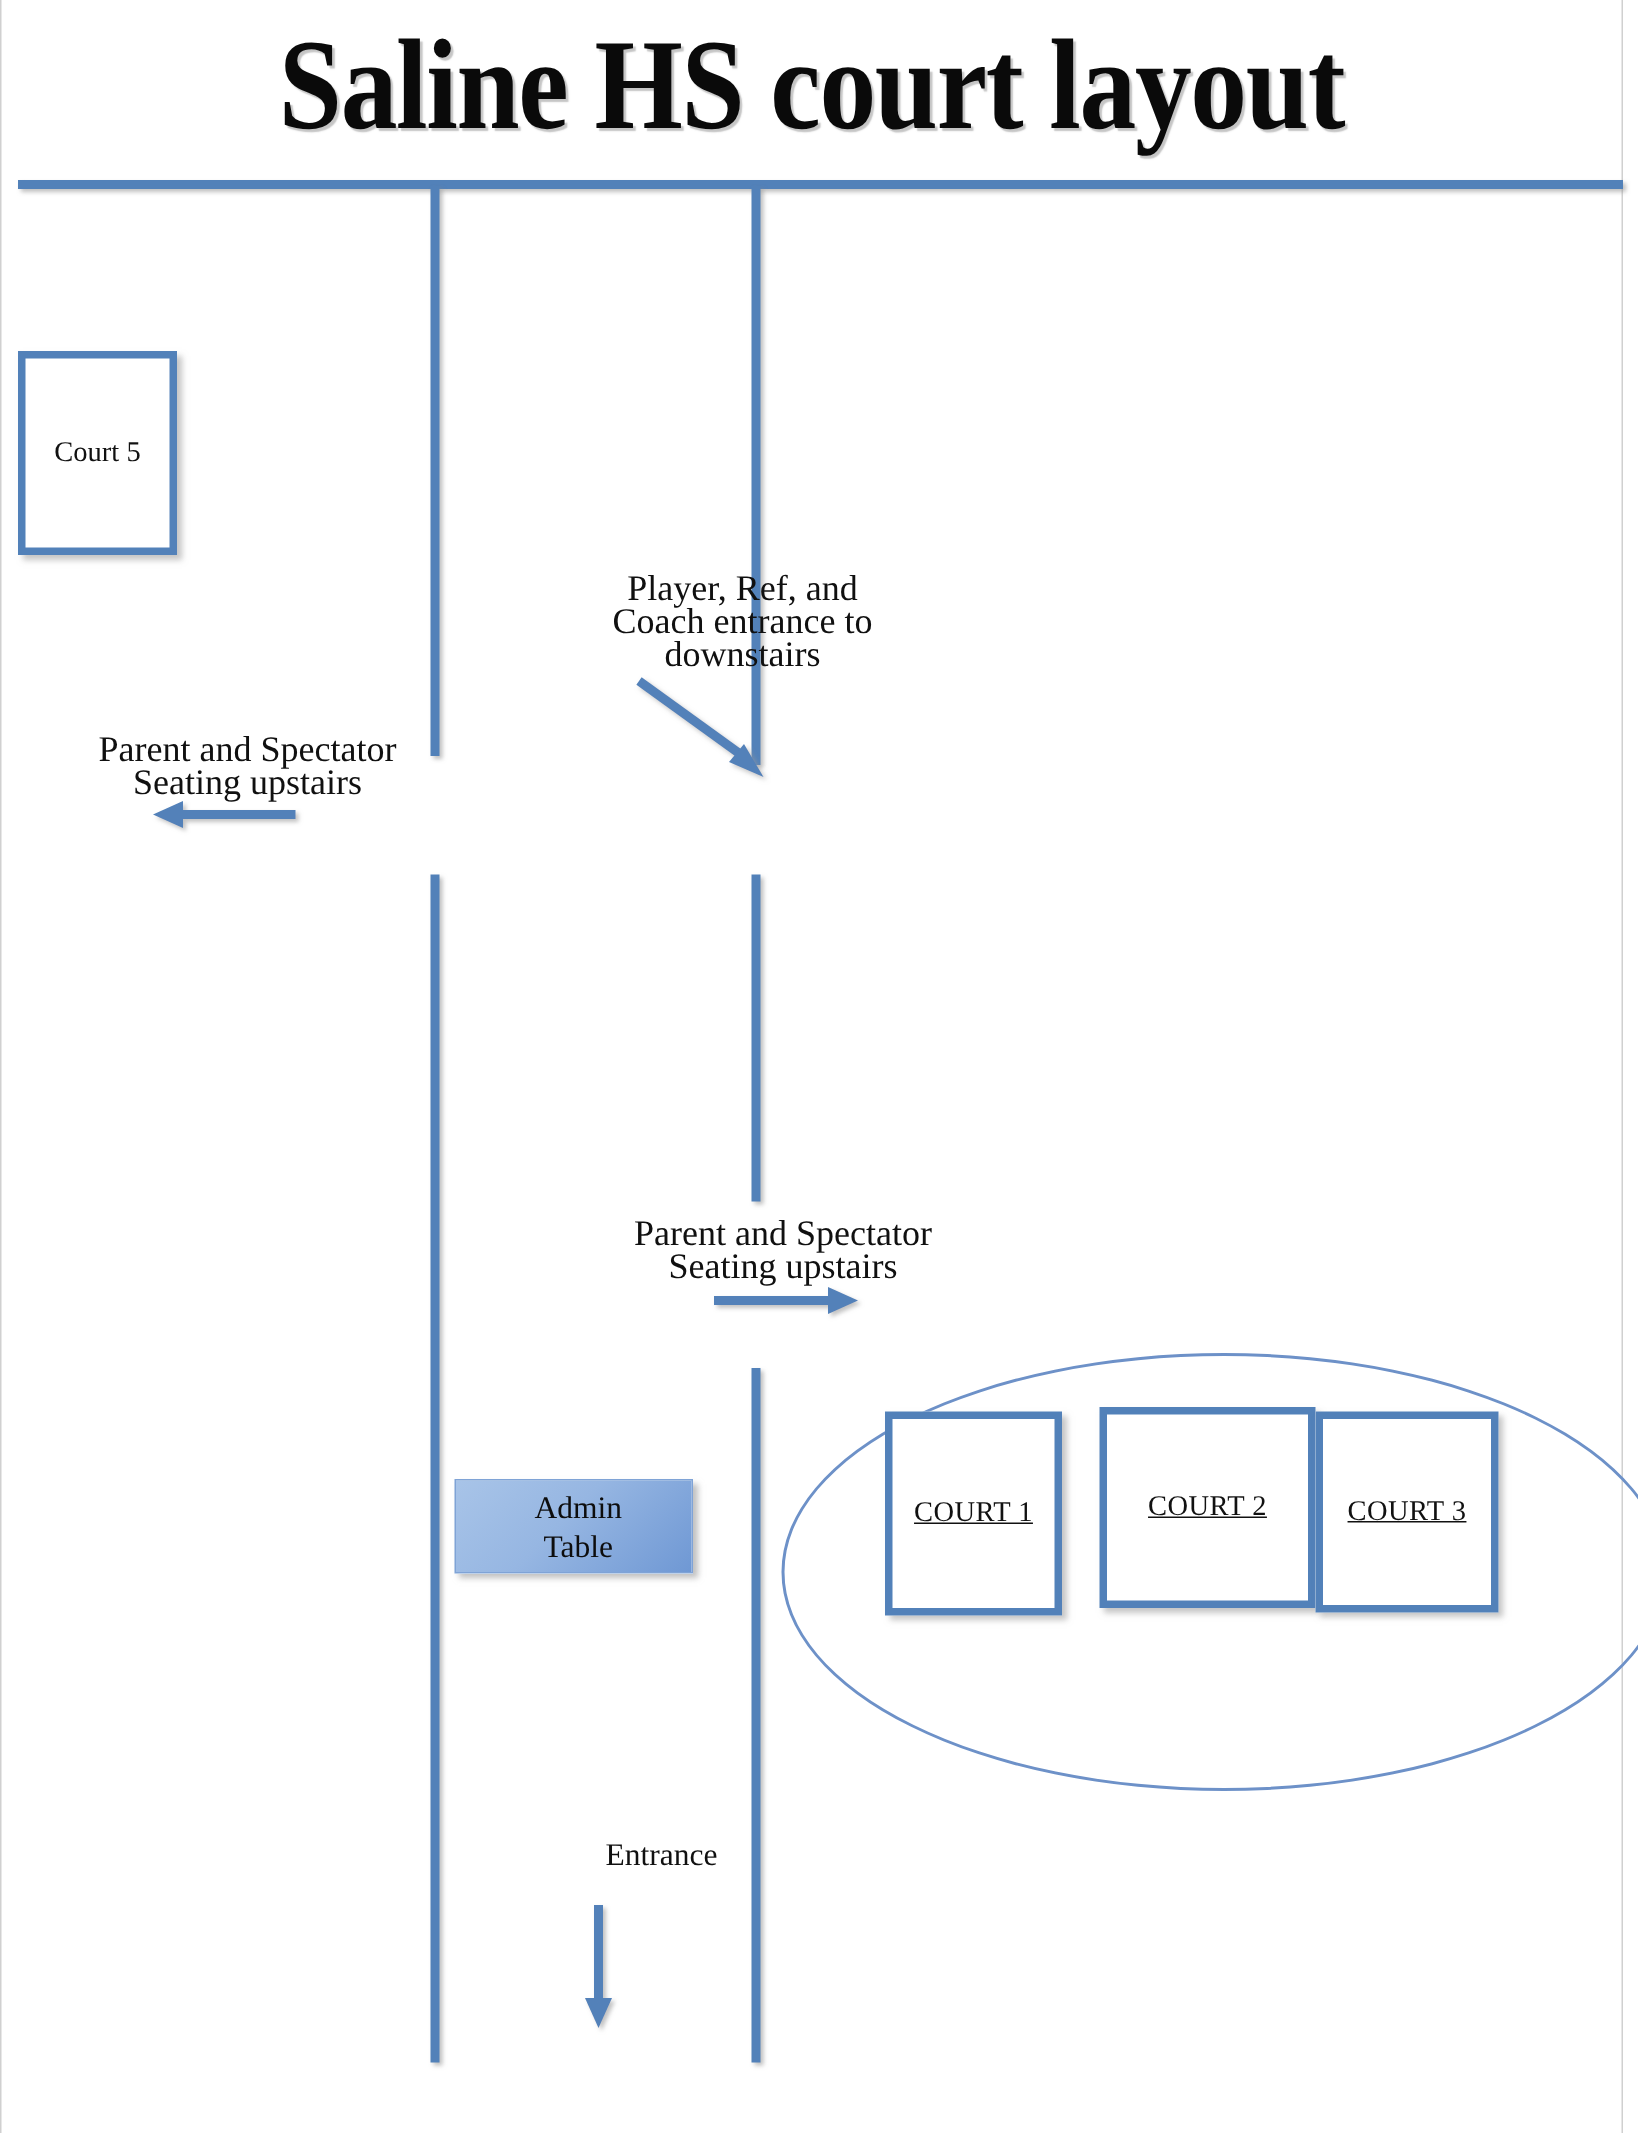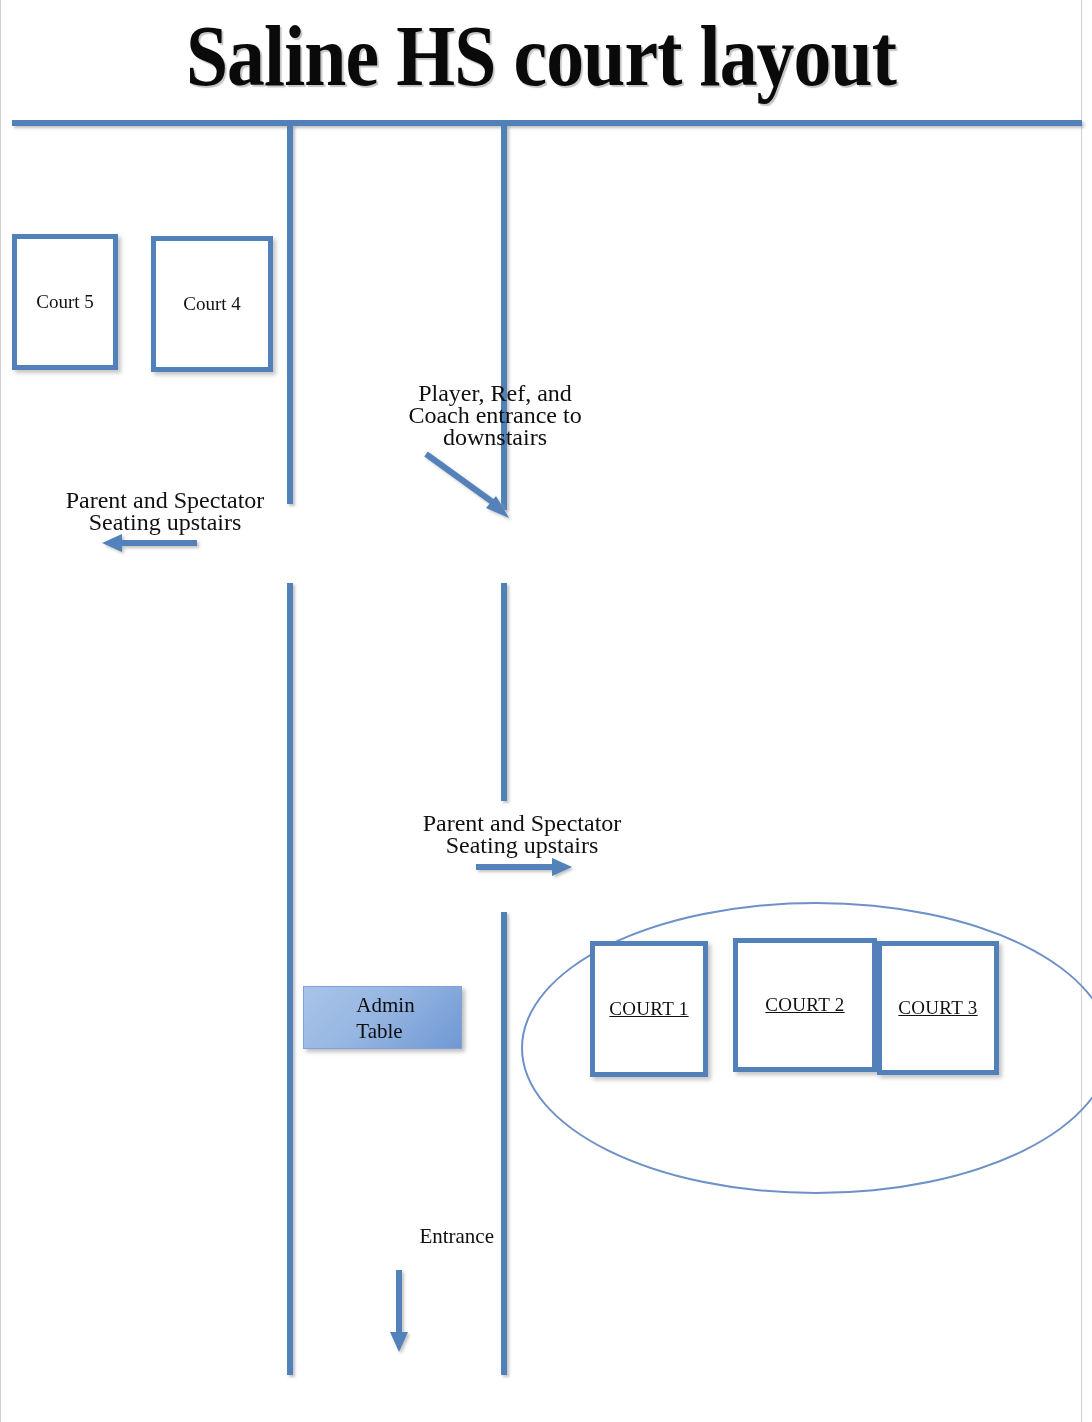--- a/index.html
+++ b/index.html
@@ -84,21 +84,21 @@
     box-shadow: 3px 3px 4px rgba(150,150,150,0.6);
     display: flex;
     align-items: center;
     justify-content: center;
   }
   #admin-table .lbl {
     font-family: "Liberation Serif", "DejaVu Serif", serif;
     font-size: 21px;
     line-height: 26px;
     color: #0d0d0d;
-    text-align: left;
+    text-align: center;
     padding-left: 6px;
   }
 
   
   #ellipse {
     position: absolute;
     box-sizing: border-box;
     border: 2px solid #6d91c8;
     border-radius: 50%;
     background: transparent;
@@ -138,23 +138,20 @@
   <div class="wall v" style="left:287px; top:583px; height:792px;"></div>
 
   <div class="wall v" style="left:501px; top:124px; height:386px;"></div>
 
   <div class="wall v" style="left:501px; top:583px; height:218px;"></div>
 
   <div class="wall v" style="left:501px; top:912px; height:463px;"></div>
 
   <div class="court-box upper" style="left:12px; top:234px; width:106px; height:136px;">
     <span>Court 5</span>
-  </div>
-  <div class="court-box upper" style="left:151px; top:236px; width:122px; height:136px;">
-    <span>Court 4</span>
   </div>
 
   <div class="callout" style="left:345px; top:382px; width:300px; text-align:center;">Player, Ref, and
 Coach entrance to
 downstairs</div>
 
   <svg class="arrow-svg" style="left:424px; top:452px;" width="100" height="75" viewBox="0 0 100 75">
     <defs>
       <filter id="sh1" x="-40%" y="-40%" width="200%" height="200%">
         <feDropShadow dx="2" dy="2" stdDeviation="1.6" flood-color="#9a9a9a" flood-opacity="0.6"></feDropShadow>
@@ -208,21 +205,21 @@
   <div class="court-box lower" style="left:590px; top:941px; width:118px; height:136px;">
     <span>COURT 1</span>
   </div>
   <div class="court-box lower" style="left:733px; top:938px; width:144px; height:134px;">
     <span>COURT 2</span>
   </div>
   <div class="court-box lower" style="left:877px; top:941px; width:122px; height:134px;align-items:center;">
     <span>COURT 3</span>
   </div>
 
-  <div class="callout" style="left:294px; top:1225px; width:200px; text-align:right; font-size:21px;">Entrance</div>
+  <div class="callout" style="left:294px; top:1225px; width:200px; text-align:center; font-size:21px;padding-left:47px;">Entrance</div>
 
   <svg class="arrow-svg" style="left:388px; top:1268px;" width="24" height="88" viewBox="0 0 24 88">
     <defs>
       <filter id="sh4" x="-60%" y="-30%" width="240%" height="180%">
         <feDropShadow dx="2" dy="2" stdDeviation="1.4" flood-color="#9a9a9a" flood-opacity="0.6"></feDropShadow>
       </filter>
     </defs>
     <g filter="url(#sh4)">
       <rect x="8" y="2" width="6" height="66" fill="#5281b9"></rect>
       <polygon points="11,84 2,64 20,64" fill="#5281b9"></polygon>

